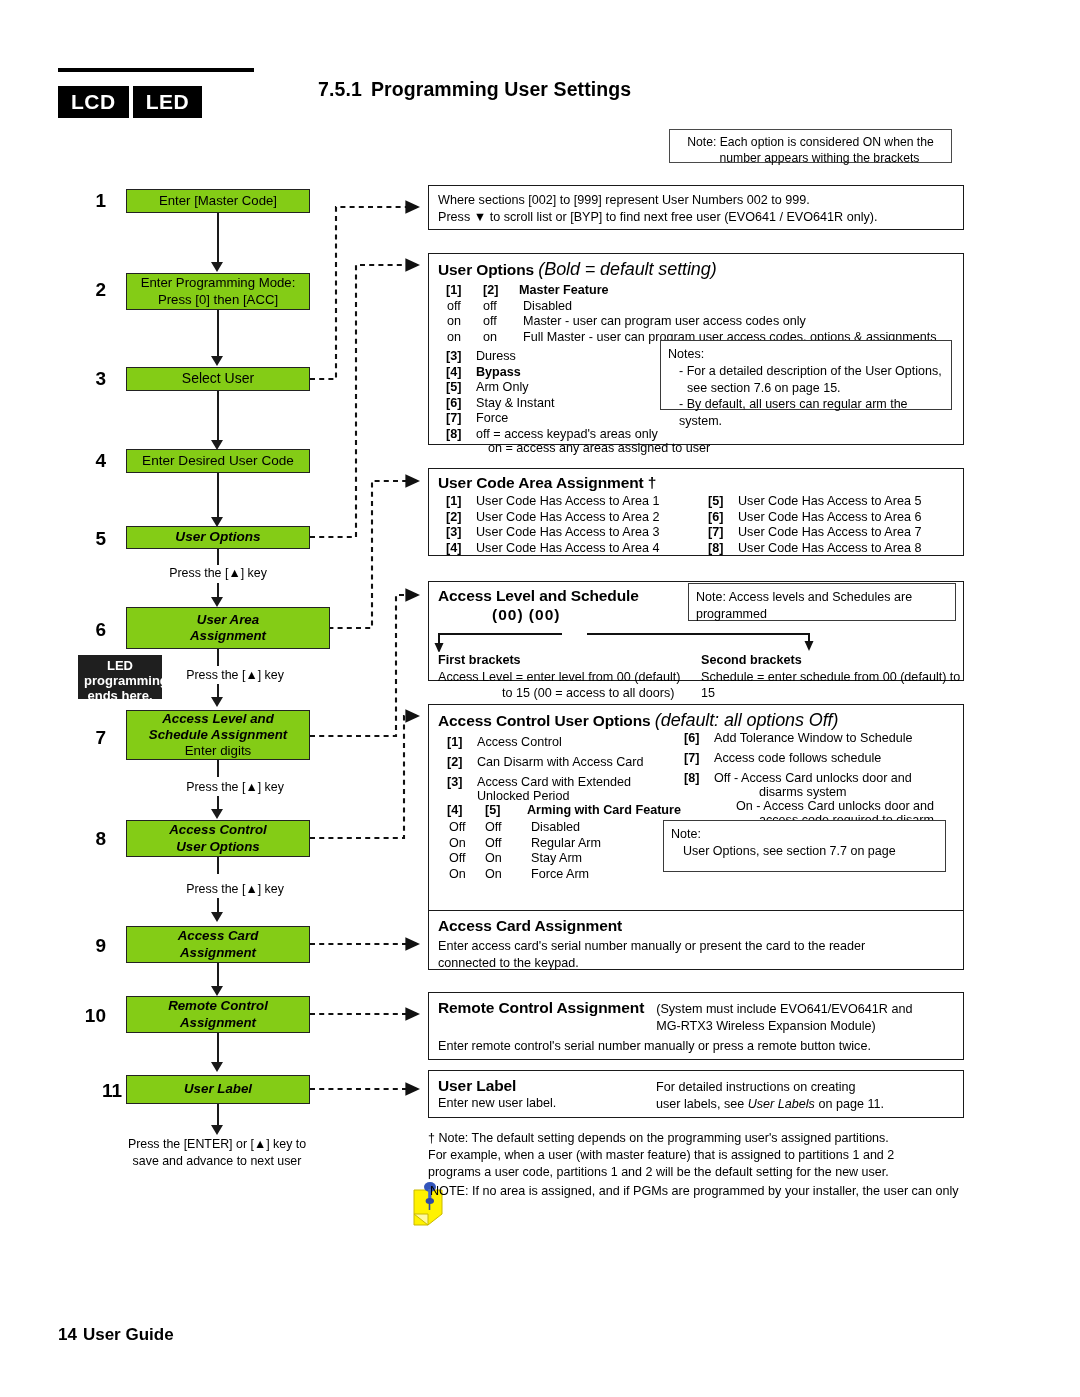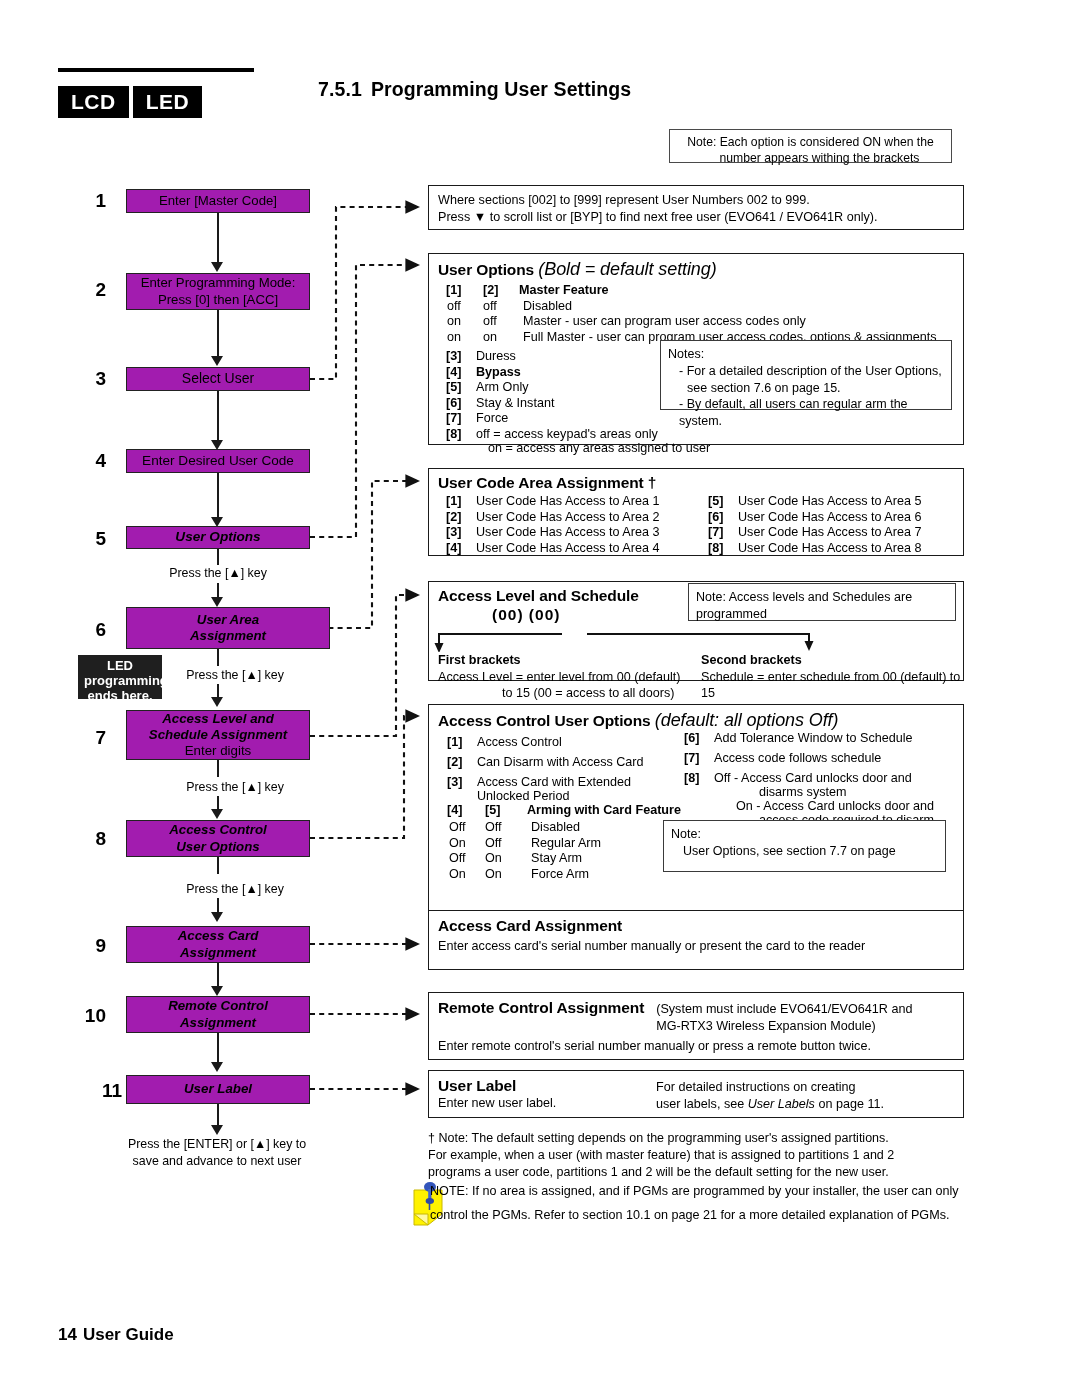--- a/index.html
+++ b/index.html
@@ -16,21 +16,21 @@
   #page-title{left:318px;top:78px;font-size:19.5px;font-weight:bold;
               letter-spacing:.1px;}
   #page-title .num{margin-right:9px;}
 
   
   .ibox{border:1.6px solid #1a1a1a;background:#fff;box-sizing:border-box;}
   .nbox{border:1.2px solid #4a4a4a;background:#fff;box-sizing:border-box;}
 
   
   .step-num{font-size:19px;font-weight:bold;text-align:right;}
-  .fbox{border:1.7px solid #222;background:#a21caf;box-sizing:border-box;
+  .fbox{border:1.7px solid #222;background:#84cc16;box-sizing:border-box;
         display:flex;flex-direction:column;align-items:center;
         justify-content:center;text-align:center;font-size:13.2px;
         line-height:1.22;}
   .fbox.it{font-style:italic;font-weight:bold;}
   .vline{background:#1a1a1a;width:2.4px;}
   .arrowhead{width:0;height:0;border-left:6.5px solid transparent;
              border-right:6.5px solid transparent;border-top:10px solid #1a1a1a;}
   .presskey{font-size:12.4px;text-align:center;white-space:nowrap;}
   #led-ends{background:#1f1f1f;color:#fff;font-size:13px;font-weight:bold;
             text-align:center;line-height:1.14;padding:4px 6px 5px;
@@ -440,20 +440,21 @@
 </div>
 
 <div class="abs note-inner" style="left:663px;top:820px;width:283px;height:52px;">
   <div>Note:</div>
   <div style="padding-left:12px;">User Options, see section 7.7 on page</div>
 </div>
 
 <div class="abs ibox" style="left:428px;top:910px;width:536px;height:60px;padding:6px 9px;">
   <div class="panel-h">Access Card Assignment</div>
   <div class="txt" style="margin-top:3px;">Enter access card's serial number manually or present the card to the reader</div>
+  <div class="txt">connected to the keypad.</div>
 </div>
 
 <div class="abs ibox" style="left:428px;top:992px;width:536px;height:68px;padding:6px 9px;">
   <div style="display:flex;align-items:flex-start;">
     <div class="panel-h">Remote Control Assignment</div>
     <div style="margin-left:12px;margin-top:2px;">
       <div class="txt">(System must include EVO641/EVO641R and</div>
       <div class="txt">MG-RTX3 Wireless Expansion Module)</div>
     </div>
   </div>
@@ -483,18 +484,17 @@
   <path d="M6,10 L34,10 L34,34 L20,45 L6,45 Z" fill="#FFF200" stroke="#C9B800" stroke-width="1"></path>
   <path d="M6,34 L20,34 L20,45 Z" fill="#FFF9A0" stroke="#C9B800" stroke-width="1"></path>
   <ellipse cx="22" cy="7" rx="6" ry="5" fill="#3355BB"></ellipse>
   <rect x="20.2" y="9" width="3.2" height="12" fill="#4466CC"></rect>
   <ellipse cx="21.8" cy="21" rx="4.2" ry="3" fill="#2B48A8"></ellipse>
   <path d="M21.5,23 L21.5,30" stroke="#2B48A8" stroke-width="1.6"></path>
 </svg>
 
 <div class="abs" id="pgm-note" style="left:430px;top:1180px;width:530px;">
   <div>NOTE: If no area is assigned, and if PGMs are programmed by your installer, the user can only</div>
-  <div>control the PGMs. Refer to section 10.1 on page 21 for a more detailed explanation of PGMs.</div>
 </div>
 
 <div class="abs" id="footer">
   <span class="pg">14</span><span>User Guide</span>
 </div>
 
 </body></html>

